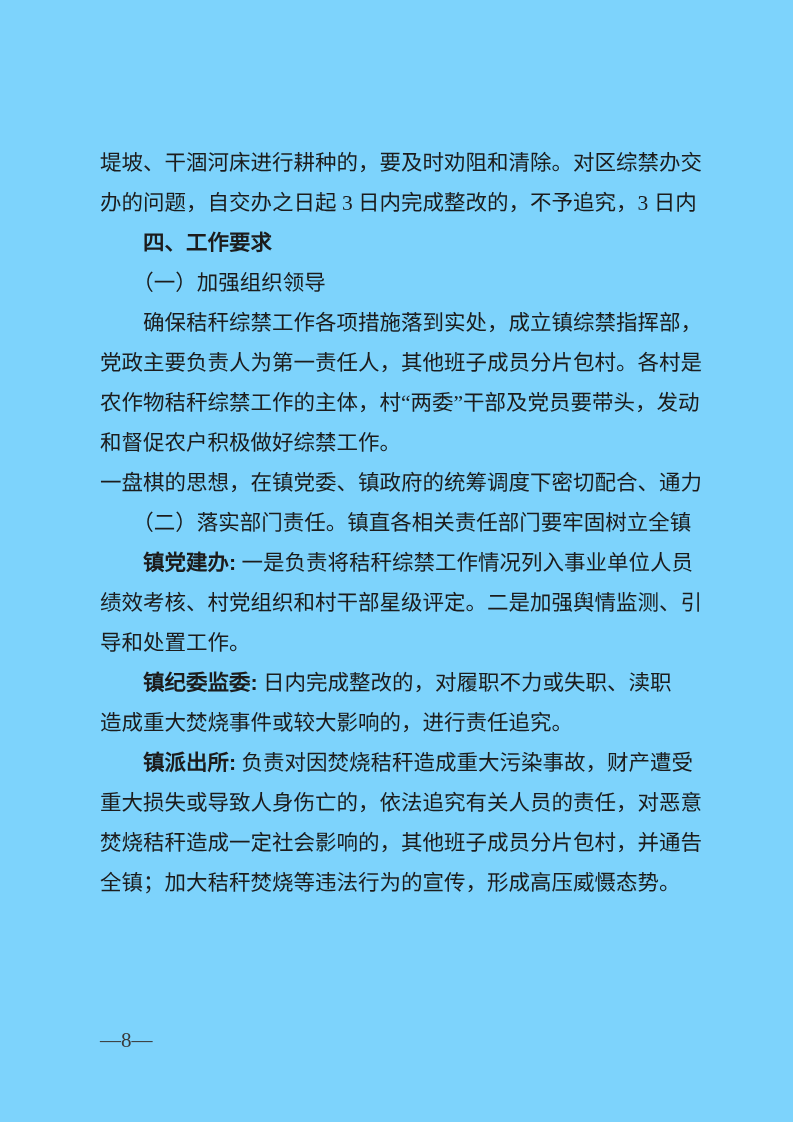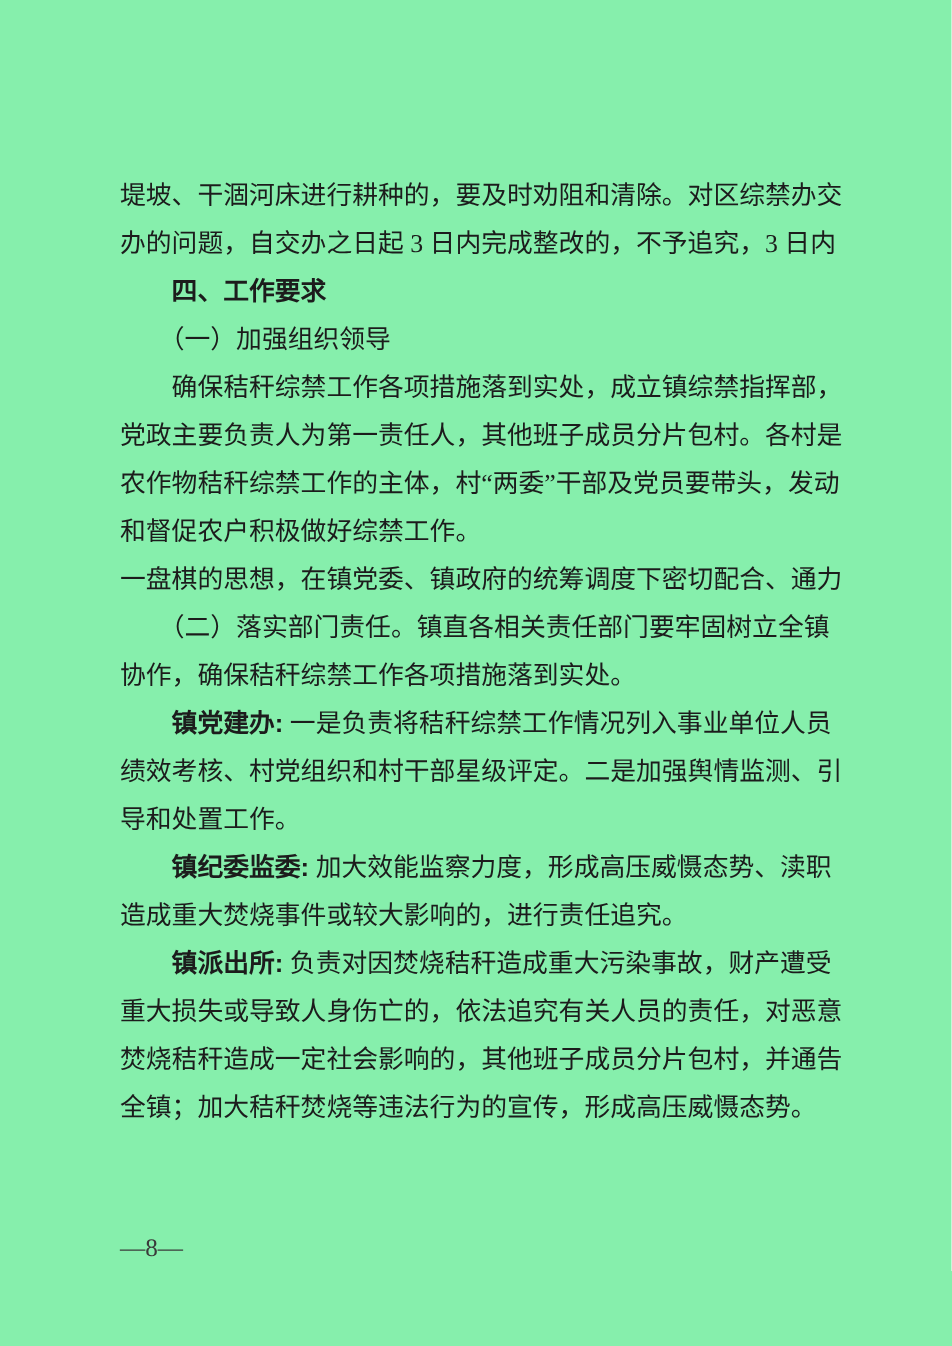--- a/index.html
+++ b/index.html
@@ -48,37 +48,36 @@
     font-family: "Liberation Serif", "DejaVu Serif", serif;
     font-size: 21px;
     line-height: 28px;
     color: #3a3a3a;
     letter-spacing: 0px;
   }
 </style>
 </head>
 <body>
 
-<div class="page" style="background: #86efac;">
+<div class="page" style="background: #7dd3fc;">
   <div class="text-block" style="color: rgb(28, 28, 28);">
       <div class="line"><span class="run fs">堤坡、干涸河床进行耕种的，要及时劝阻和清除。对区综禁办交</span></div>
       <div class="line"><span class="run fs">办的问题，自交办之日起 3 日内完成整改的，不予追究，3 日内</span></div>
       <div class="line"><span class="run hei">　　四、工作要求</span></div>
       <div class="line"><span class="run kai">　　（一）加强组织领导</span></div>
       <div class="line"><span class="run fs">　　确保秸秆综禁工作各项措施落到实处，成立镇综禁指挥部，</span></div>
       <div class="line"><span class="run fs">党政主要负责人为第一责任人，其他班子成员分片包村。各村是</span></div>
       <div class="line"><span class="run fs">农作物秸秆综禁工作的主体，村“两委”干部及党员要带头，发动</span></div>
       <div class="line"><span class="run fs">和督促农户积极做好综禁工作。</span></div>
       <div class="line"><span class="run fs">一盘棋的思想，在镇党委、镇政府的统筹调度下密切配合、通力</span></div>
       <div class="line"><span class="run kai">　　（二）落实部门责任。</span><span class="run fs">镇直各相关责任部门要牢固树立全镇</span></div>
-      <div class="line"><span class="run fs">协作，确保秸秆综禁工作各项措施落到实处。</span></div>
       <div class="line"><span class="run hei">　　镇党建办:</span><span class="run fs"> 一是负责将秸秆综禁工作情况列入事业单位人员</span></div>
       <div class="line"><span class="run fs">绩效考核、村党组织和村干部星级评定。二是加强舆情监测、引</span></div>
       <div class="line"><span class="run fs">导和处置工作。</span></div>
-      <div class="line"><span class="run hei">　　镇纪委监委:</span><span class="run fs"> 加大效能监察力度，形成高压威慑态势、渎职</span></div>
+      <div class="line"><span class="run hei">　　镇纪委监委:</span><span class="run fs"> 日内完成整改的，对履职不力或失职、渎职</span></div>
       <div class="line"><span class="run fs">造成重大焚烧事件或较大影响的，进行责任追究。</span></div>
       <div class="line"><span class="run hei">　　镇派出所:</span><span class="run fs"> 负责对因焚烧秸秆造成重大污染事故，财产遭受</span></div>
       <div class="line"><span class="run fs">重大损失或导致人身伤亡的，依法追究有关人员的责任，对恶意</span></div>
       <div class="line"><span class="run fs">焚烧秸秆造成一定社会影响的，其他班子成员分片包村，并通告</span></div>
       <div class="line"><span class="run fs">全镇；加大秸秆焚烧等违法行为的宣传，形成高压威慑态势。</span></div>
     </div>
   <div class="page-number">—8—</div>
 </div>
 
 </body></html>

